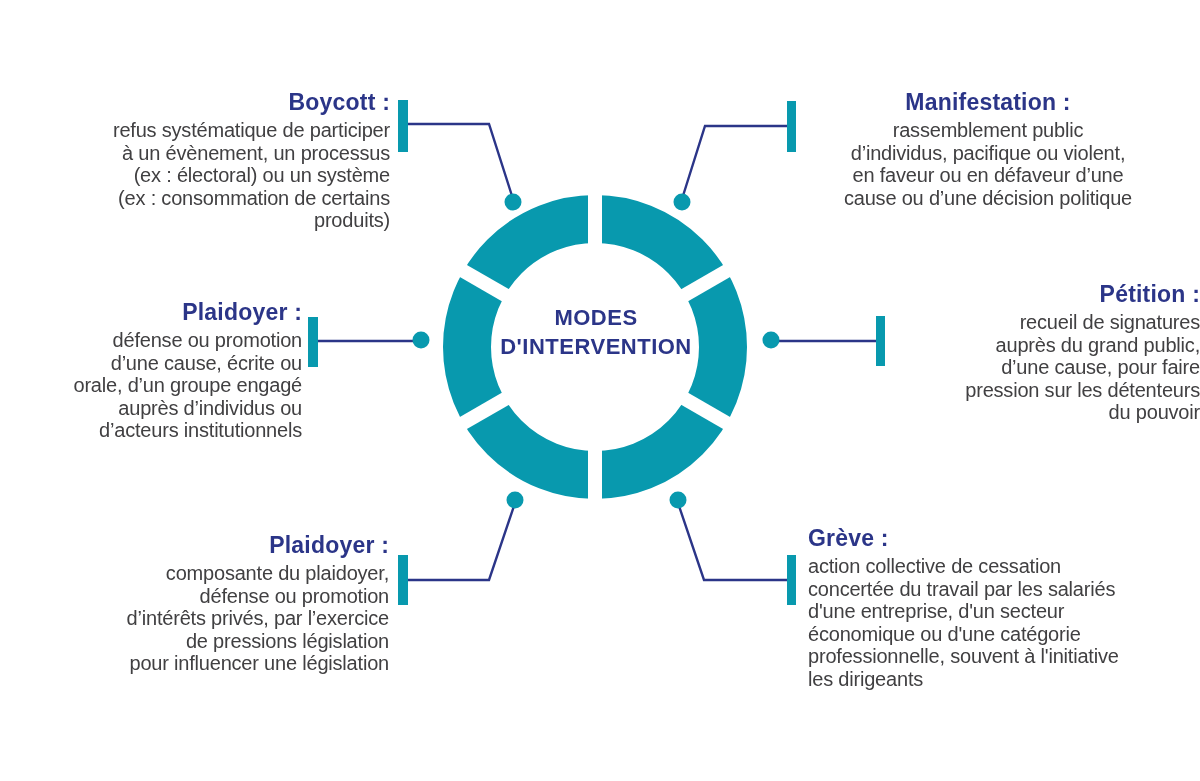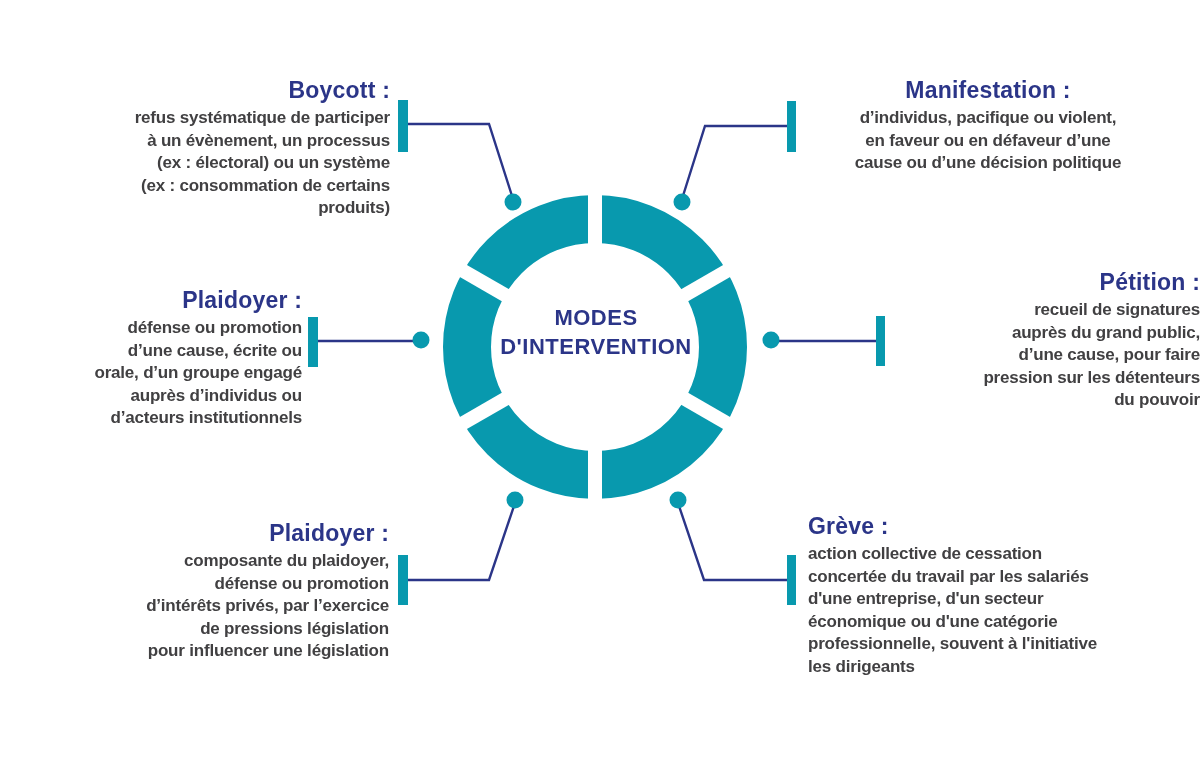--- a/index.html
+++ b/index.html
@@ -22,32 +22,33 @@
     line-height:29px;
     letter-spacing:0.5px;
   }
   .accent-bar{
     position:absolute;
     background:#0899AE;
   }
   .section{
     position:absolute;
     color:#414042;
+    margin-top:12px;
   }
   .section .title{
     font-size:23px;
     font-weight:bold;
     color:#2B3588;
     line-height:28px;
     margin-bottom:3px;
     letter-spacing:0.2px;
   }
   .section .body-line{
-    font-size:17px;
-    font-weight:bold;
+    font-size:20px;
+    font-weight:normal;
     line-height:22.5px;
     letter-spacing:-0.2px;
   }
   .align-right{text-align:right;}
   .align-left{text-align:left;}
 
   #sec-boycott{right:810px;top:76px;width:360px;}
   #sec-manifestation{left:808px;top:76px;width:360px;text-align:center;}
   #sec-plaidoyer{right:898px;top:286px;width:320px;}
   #sec-petition{left:900px;top:268px;width:300px;text-align:right;}
@@ -129,20 +130,21 @@
         <div class="body-line">à un évènement, un processus</div>
         <div class="body-line">(ex : électoral) ou un système</div>
         <div class="body-line">(ex : consommation de certains</div>
         <div class="body-line">produits)</div>
       </div>
   </div>
 
   <div class="section align-left" id="sec-manifestation">
     <div class="title">Manifestation :</div>
     <div class="body">
+        <div class="body-line">rassemblement public</div>
         <div class="body-line">d’individus, pacifique ou violent,</div>
         <div class="body-line">en faveur ou en défaveur d’une</div>
         <div class="body-line">cause ou d’une décision politique</div>
       </div>
   </div>
 
   <div class="section align-right" id="sec-plaidoyer">
     <div class="title">Plaidoyer :</div>
     <div class="body">
         <div class="body-line">défense ou promotion</div>

